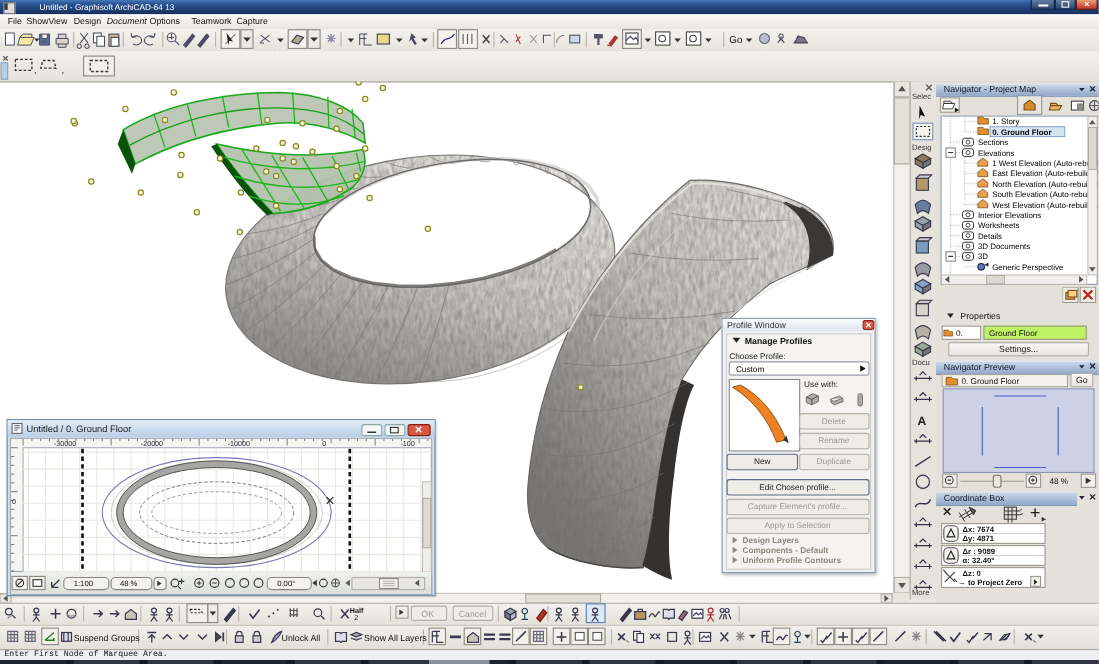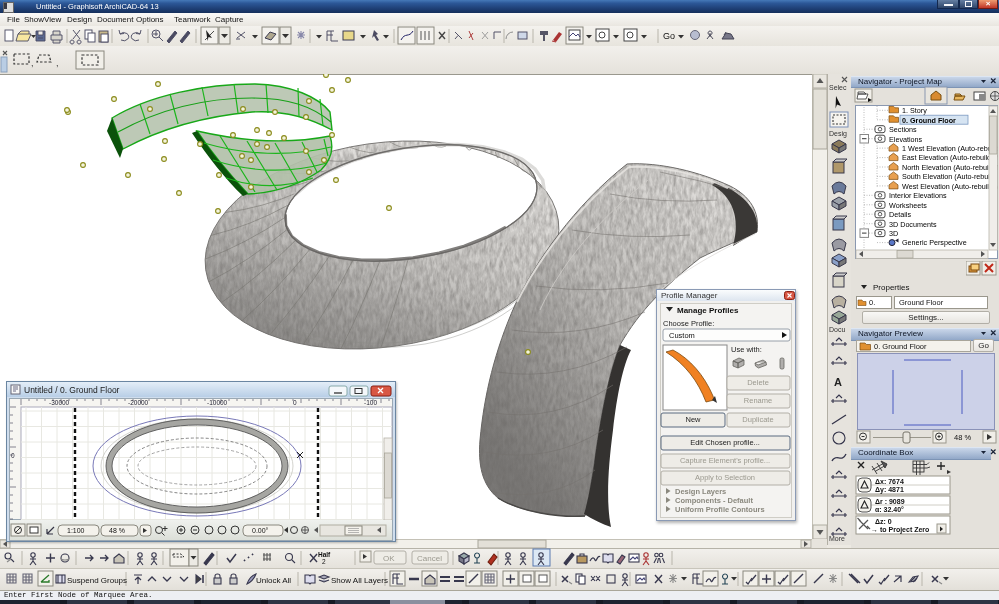--- a/index.html
+++ b/index.html
@@ -33,21 +33,21 @@
     </div>
 <div class="abs bx" style="left:959px;top:0;width:19px;height:9px;background:linear-gradient(180deg,#647ea2,#2e4569);border:1px solid #13284e;border-top:none;">
       <div class="bx" style="width:7px;height:6px;border:1px solid #f4f6fa;margin:1px auto 0;"></div>
     </div>
 <div class="abs bx" style="left:978px;top:0;width:20px;height:9px;background:linear-gradient(180deg,#ef9c70,#c03527);border:1px solid #6e1a12;border-top:none;color:#fff;font-size:8px;text-align:center;line-height:7px;font-weight:bold;">×</div>
 <div class="abs" id="menubar"></div>
 <div class="abs menu" style="left:7px;">File</div>
 <div class="abs menu" style="left:24px;">Show</div>
 <div class="abs menu" style="left:44px;">View</div>
 <div class="abs menu" style="left:67px;">Design</div>
-<div class="abs menu" style="left:97px;">Document</div>
+<div class="abs menu" style="left:97px;font-style:italic;">Document</div>
 <div class="abs menu" style="left:136px;">Options</div>
 <div class="abs menu" style="left:174px;">Teamwork</div>
 <div class="abs menu" style="left:215px;">Capture</div>
 <div class="abs menu" style="left:249px;margin-top:29px;">Help</div>
 <div class="abs" id="tb1"></div>
 <svg class="abs" style="left:0;top:26px;" width="999" height="20" viewBox="0 0 999 20">
 <g stroke="#4b4b62" stroke-width="0.9" fill="none">
 <rect x="5" y="4" width="8" height="11" fill="#fff"></rect>
 <path d="M18,8 L21,5 L29,5 L29,8 M16,15 L18,8 L31,8 L28,15 Z" fill="#f7e7a0"></path>
 <path d="M36,5 h9 v10 h-9 z M38,5 v4 h5 v-4 M38,12 h5" fill="#5b6a92"></path>
@@ -441,21 +441,21 @@
 </svg>
 <svg class="abs" style="left:851px;top:281px;" width="148" height="12">
       <path d="M10,4 l6,0 -3,4 z" fill="#222"></path>
       <text x="22" y="9" font-size="8" fill="#111">Properties</text>
     </svg>
 <div class="abs bx" style="left:856px;top:296px;width:36px;height:13px;background:#fff;border:1px solid #9a978c;"></div>
 <svg class="abs" style="left:856px;top:296px;" width="36" height="13">
       <path d="M2,4 h4 l1,1.5 h3 v4 h-8 z" fill="#e09030" stroke="#7a4a10" stroke-width="0.6"></path>
       <text x="13" y="9" font-size="7.5" fill="#111">0.</text>
     </svg>
-<div class="abs bx f7" style="left:894px;top:296px;width:94px;height:13px;background:#ffffff;border:1px solid #9a978c;"><span style="margin-left:4px;line-height:12px;">Ground Floor</span></div>
+<div class="abs bx f7" style="left:894px;top:296px;width:94px;height:13px;background:#bef264;border:1px solid #9a978c;"><span style="margin-left:4px;line-height:12px;">Ground Floor</span></div>
 <div class="abs btn" style="left:862px;top:311px;width:128px;height:13px;line-height:12px;">Settings...</div>
 <div class="abs hdrblue" style="left:851px;top:328px;width:148px;height:11px;"><span style="margin-left:7px;">Navigator Preview</span></div>
 <svg class="abs" style="left:851px;top:328px;" width="148" height="11">
       <path d="M130,4 l5,0 -2.5,3 z" fill="#1a2438"></path>
       <path d="M140,2.5 l4.5,4.5 m0,-4.5 l-4.5,4.5" stroke="#1a2438" stroke-width="1.2"></path>
     </svg>
 <div class="abs bx" style="left:856px;top:340px;width:115px;height:12px;background:#f4f2ec;border:1px solid #a8a59a;"></div>
 <svg class="abs" style="left:856px;top:340px;" width="115" height="12">
       <path d="M4,3 h5 l1.5,1.5 h4 v5.5 h-10.5 z" fill="#e09030" stroke="#7a4a10" stroke-width="0.7"></path>
       <text x="18" y="9" font-size="7.5" fill="#111">0. Ground Floor</text>
@@ -473,21 +473,21 @@
       <path d="M10.5,6.5 h3" stroke="#333"></path>
 <path d="M22,7.5 H80" stroke="#9a978c"></path>
 <rect x="52" y="2" width="7" height="11" rx="2" fill="#e8e5de" stroke="#77746a"></rect>
 <rect x="82" y="1" width="13" height="12" fill="#f0eee8" stroke="#9a978c"></rect>
       <circle cx="88" cy="6.5" r="3.5" fill="none" stroke="#333"></circle>
       <path d="M86.5,6.5 h3 M88,5 v3" stroke="#333"></path>
 <text x="103" y="10" font-size="7.5" fill="#111">48 %</text>
 <rect x="132" y="1" width="13" height="12" fill="#f0eee8" stroke="#9a978c"></rect>
       <path d="M136,4 l5,3 -5,3 z" fill="#333"></path>
 </svg>
-<div class="abs hdrblue" style="left:851px;top:447px;width:140px;height:11px;"><span style="margin-left:7px;">Coordinate Box</span></div>
+<div class="abs hdrblue" style="left:851px;top:447px;width:128px;height:11px;"><span style="margin-left:7px;">Coordinate Box</span></div>
 <svg class="abs" style="left:851px;top:447px;" width="148" height="11">
       <path d="M130,4 l5,0 -2.5,3 z" fill="#1a2438"></path>
       <path d="M140,2.5 l4.5,4.5 m0,-4.5 l-4.5,4.5" stroke="#1a2438" stroke-width="1.2"></path>
     </svg>
 <svg class="abs" style="left:851px;top:458px;" width="148" height="90" viewBox="0 0 148 90">
 <path d="M7,4 l6,6 m0,-6 l-6,6" stroke="#222" stroke-width="1.4"></path>
 <g stroke="#333" stroke-width="0.9" fill="none">
         <path d="M21,12 l12,-7 M24,13.5 l12,-7 M21,8 l5,8 M26,5 l5,8"></path>
         <path d="M30,3 l6,3 -2,4 z" fill="#555"></path>
       </g>
@@ -925,21 +925,21 @@
 <circle cx="296" cy="10" r="3.5" fill="none" stroke="#555"></circle>
       <path d="M296,6.5 v7 M292.5,10 h7" stroke="#555"></path>
 <path d="M305,10 l4,-3 v6 z" fill="#555"></path>
 <rect x="311" y="5" width="66" height="11" fill="#e8e6e0" stroke="#b0ada2"></rect>
 <rect x="336" y="6" width="17" height="9" fill="#f4f2ec" stroke="#8a887e"></rect>
       <path d="M339,10.5 h11 M339,8.5 h11 M339,12.5 h11" stroke="#999" stroke-width="0.7"></path>
 <path d="M372,10 l-4,-3 v6 z" fill="#555" transform="rotate(180 370 10)"></path>
 </svg>
 <div class="abs bx" style="left:656px;top:289px;width:140px;height:232px;background:#f1f0ee;border:1px solid #8a9ab5;box-shadow:1px 2px 3px rgba(0,0,0,0.3);"></div>
 <div class="abs" style="left:657px;top:290px;width:138px;height:11px;background:linear-gradient(180deg,#fafcfd,#dde5ef);"></div>
-<div class="abs" style="left:661px;top:291px;font-size:8px;color:#333;">Profile Manager</div>
+<div class="abs" style="left:661px;top:291px;font-size:8px;color:#333;">Profile Window</div>
 <svg class="abs" style="left:784px;top:291px;" width="11" height="9">
       <rect x="0.5" y="0.5" width="10" height="8" rx="2" fill="#d85744" stroke="#8a2012"></rect>
       <path d="M3.5,2.5 l4,4 m0,-4 l-4,4" stroke="#fff" stroke-width="1.1"></path>
     </svg>
 <div class="abs bx" style="left:660px;top:303px;width:132px;height:215px;background:#f4f3f1;border:1px solid #cfcdc6;"></div>
 <svg class="abs" style="left:660px;top:303px;" width="132" height="215" viewBox="0 0 132 215">
 <path d="M6,4 l7,0 -3.5,4.5 z" fill="#222"></path>
 <text x="17" y="10" font-size="8" font-weight="bold" fill="#111">Manage Profiles</text>
 <text x="3" y="23" font-size="7.5" fill="#222">Choose Profile:</text>
 <rect x="3" y="26" width="127" height="12" rx="2" fill="#fdfdfc" stroke="#98a0aa"></rect>

